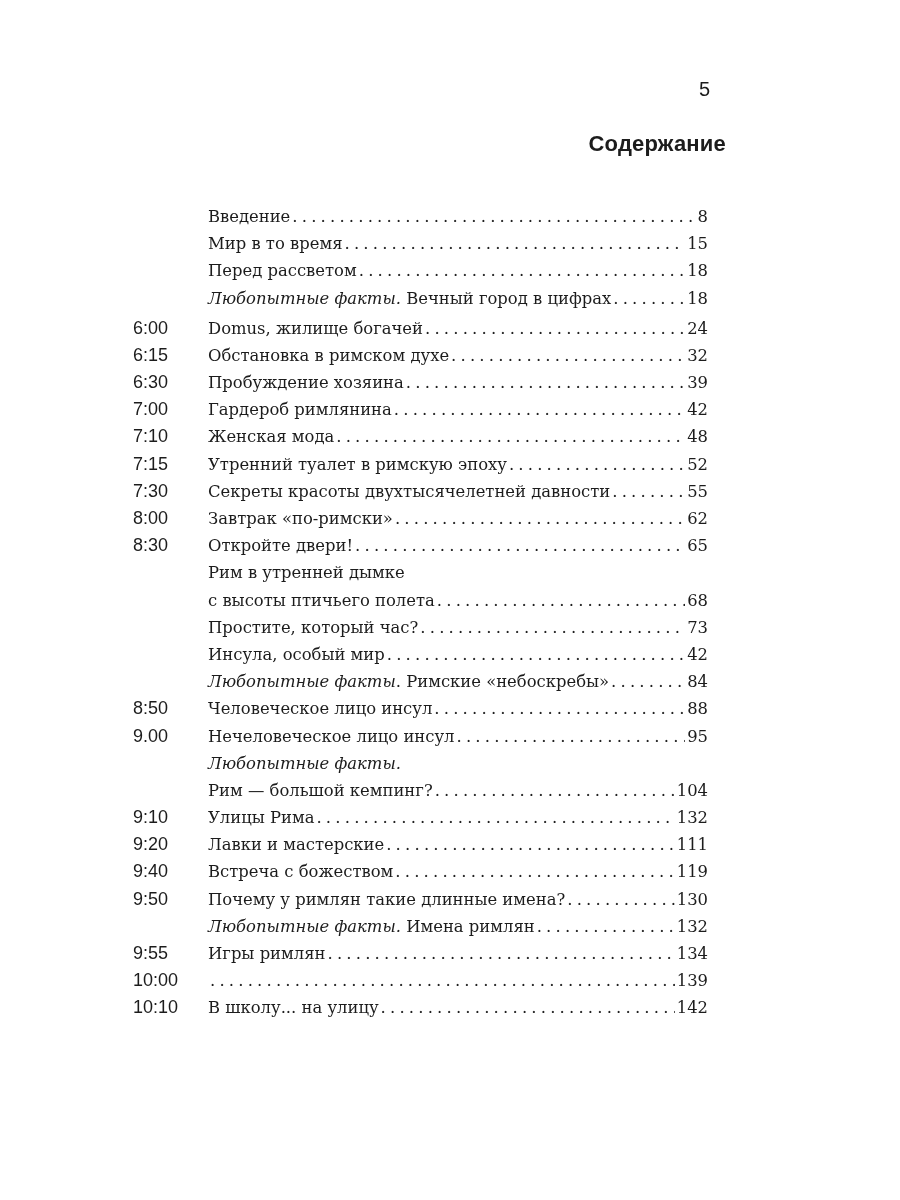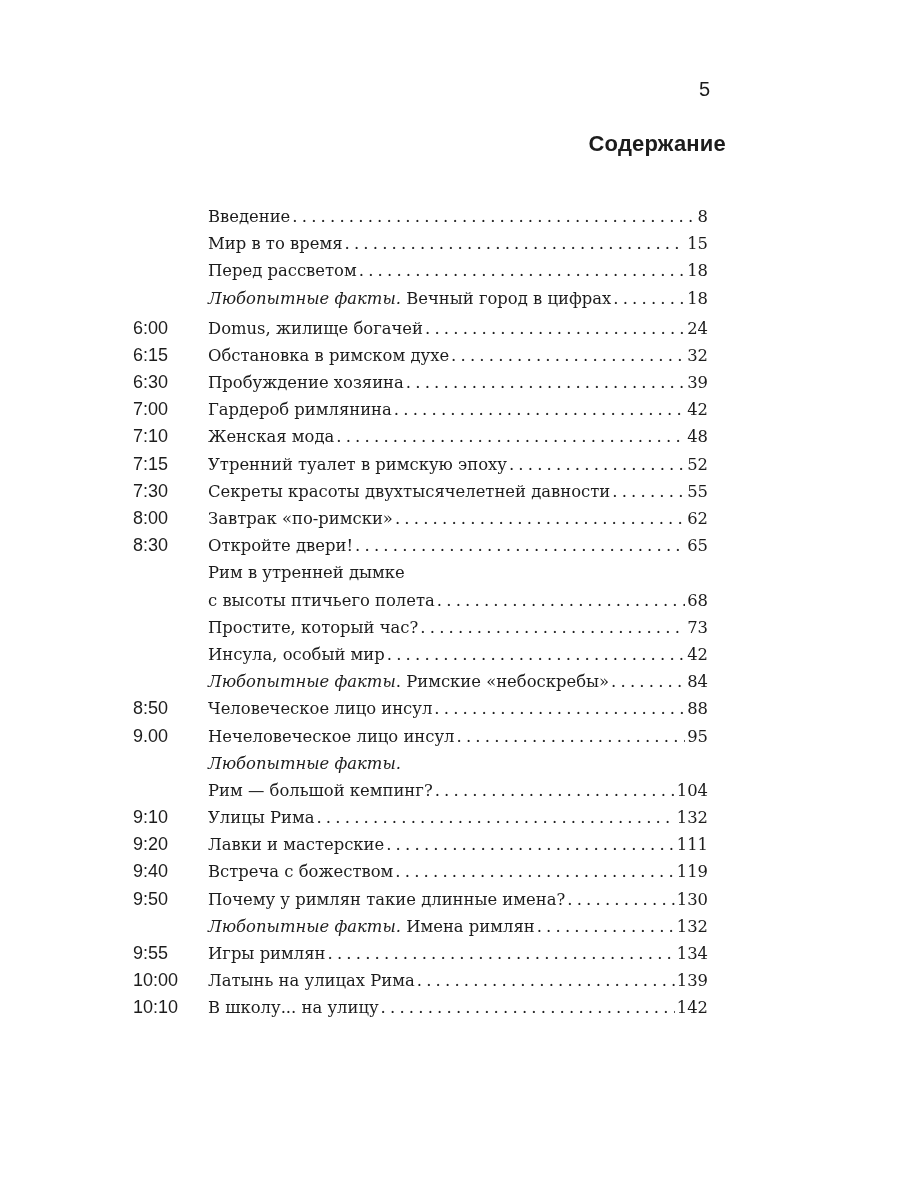--- a/index.html
+++ b/index.html
@@ -186,21 +186,20 @@
       <span class="page">132</span>
     </div>
     <div class="row">
       <span class="time">9:55</span>
       <span class="title"><span>Игры римлян</span></span>
       <span class="leader"></span>
       <span class="page">134</span>
     </div>
     <div class="row">
       <span class="time">10:00</span>
-      <span class="title"><span>Латынь на улицах Рима</span></span>
       <span class="leader"></span>
       <span class="page">139</span>
     </div>
     <div class="row">
       <span class="time">10:10</span>
       <span class="title"><span>В школу... на улицу</span></span>
       <span class="leader"></span>
       <span class="page">142</span>
     </div>
   </div>

